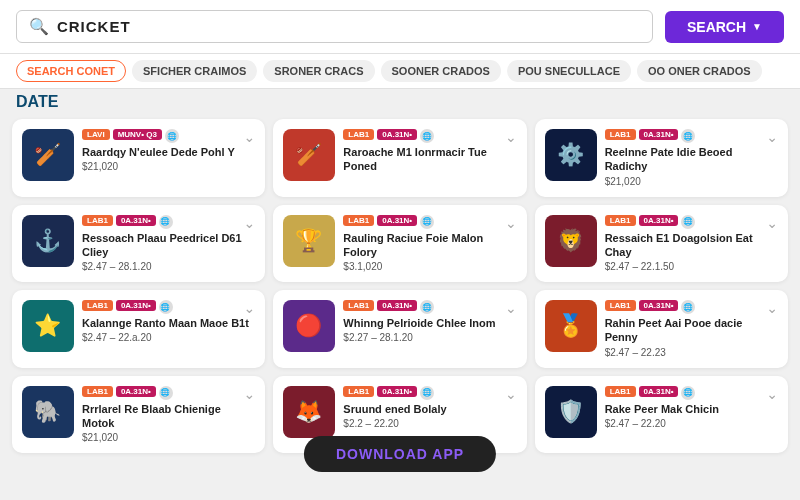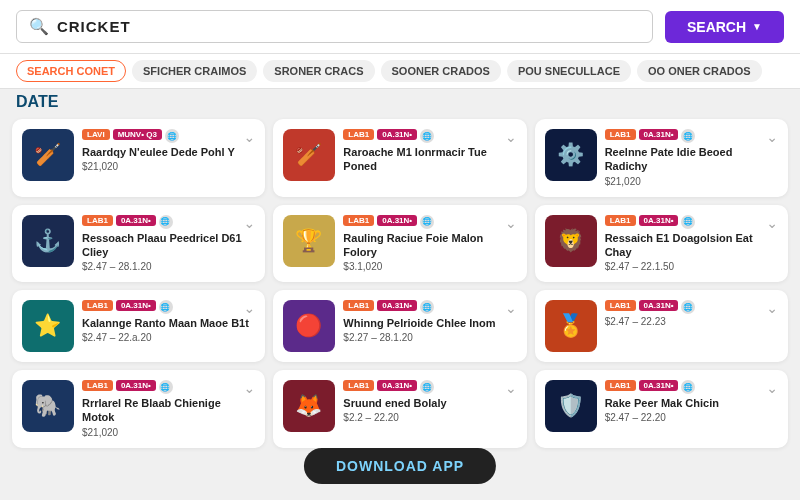--- a/index.html
+++ b/index.html
@@ -187,25 +187,25 @@
       position: absolute;
       top: 10px;
       right: 10px;
       color: #aaa;
       font-size: 14px;
     }
 
     
     .download-banner {
       position: absolute;
-      bottom: 16px;
+      bottom: 28px;
       left: 50%;
       transform: translateX(-50%);
       background: #222;
-      color: #7dd3fc;
+      color: #8b5cf6;
       border-radius: 24px;
       padding: 10px 32px;
       font-size: 14px;
       font-weight: bold;
       letter-spacing: 1px;
       z-index: 10;
       white-space: nowrap;
     }
 
     
@@ -384,20 +384,21 @@
     <div class="card-top">
       <div class="card-image img-orange">
         <span>🏅</span>
       </div>
       <div class="card-content">
         <div class="card-badges">
           <span class="badge badge-live">LAB1</span>
           <span class="badge badge-date">0A.31N•</span>
           <span class="badge-icon">🌐</span>
         </div>
+        <div class="card-title">Rahin Peet Aai Pooe dacie Penny</div>
         <div class="card-price">$2.47 – 22.23</div>
       </div>
     </div>
     <span class="card-chevron">⌄</span>
   </div>
     <div class="card">
     <div class="card-top">
       <div class="card-image img-blue">
         <span>🐘</span>
       </div>

